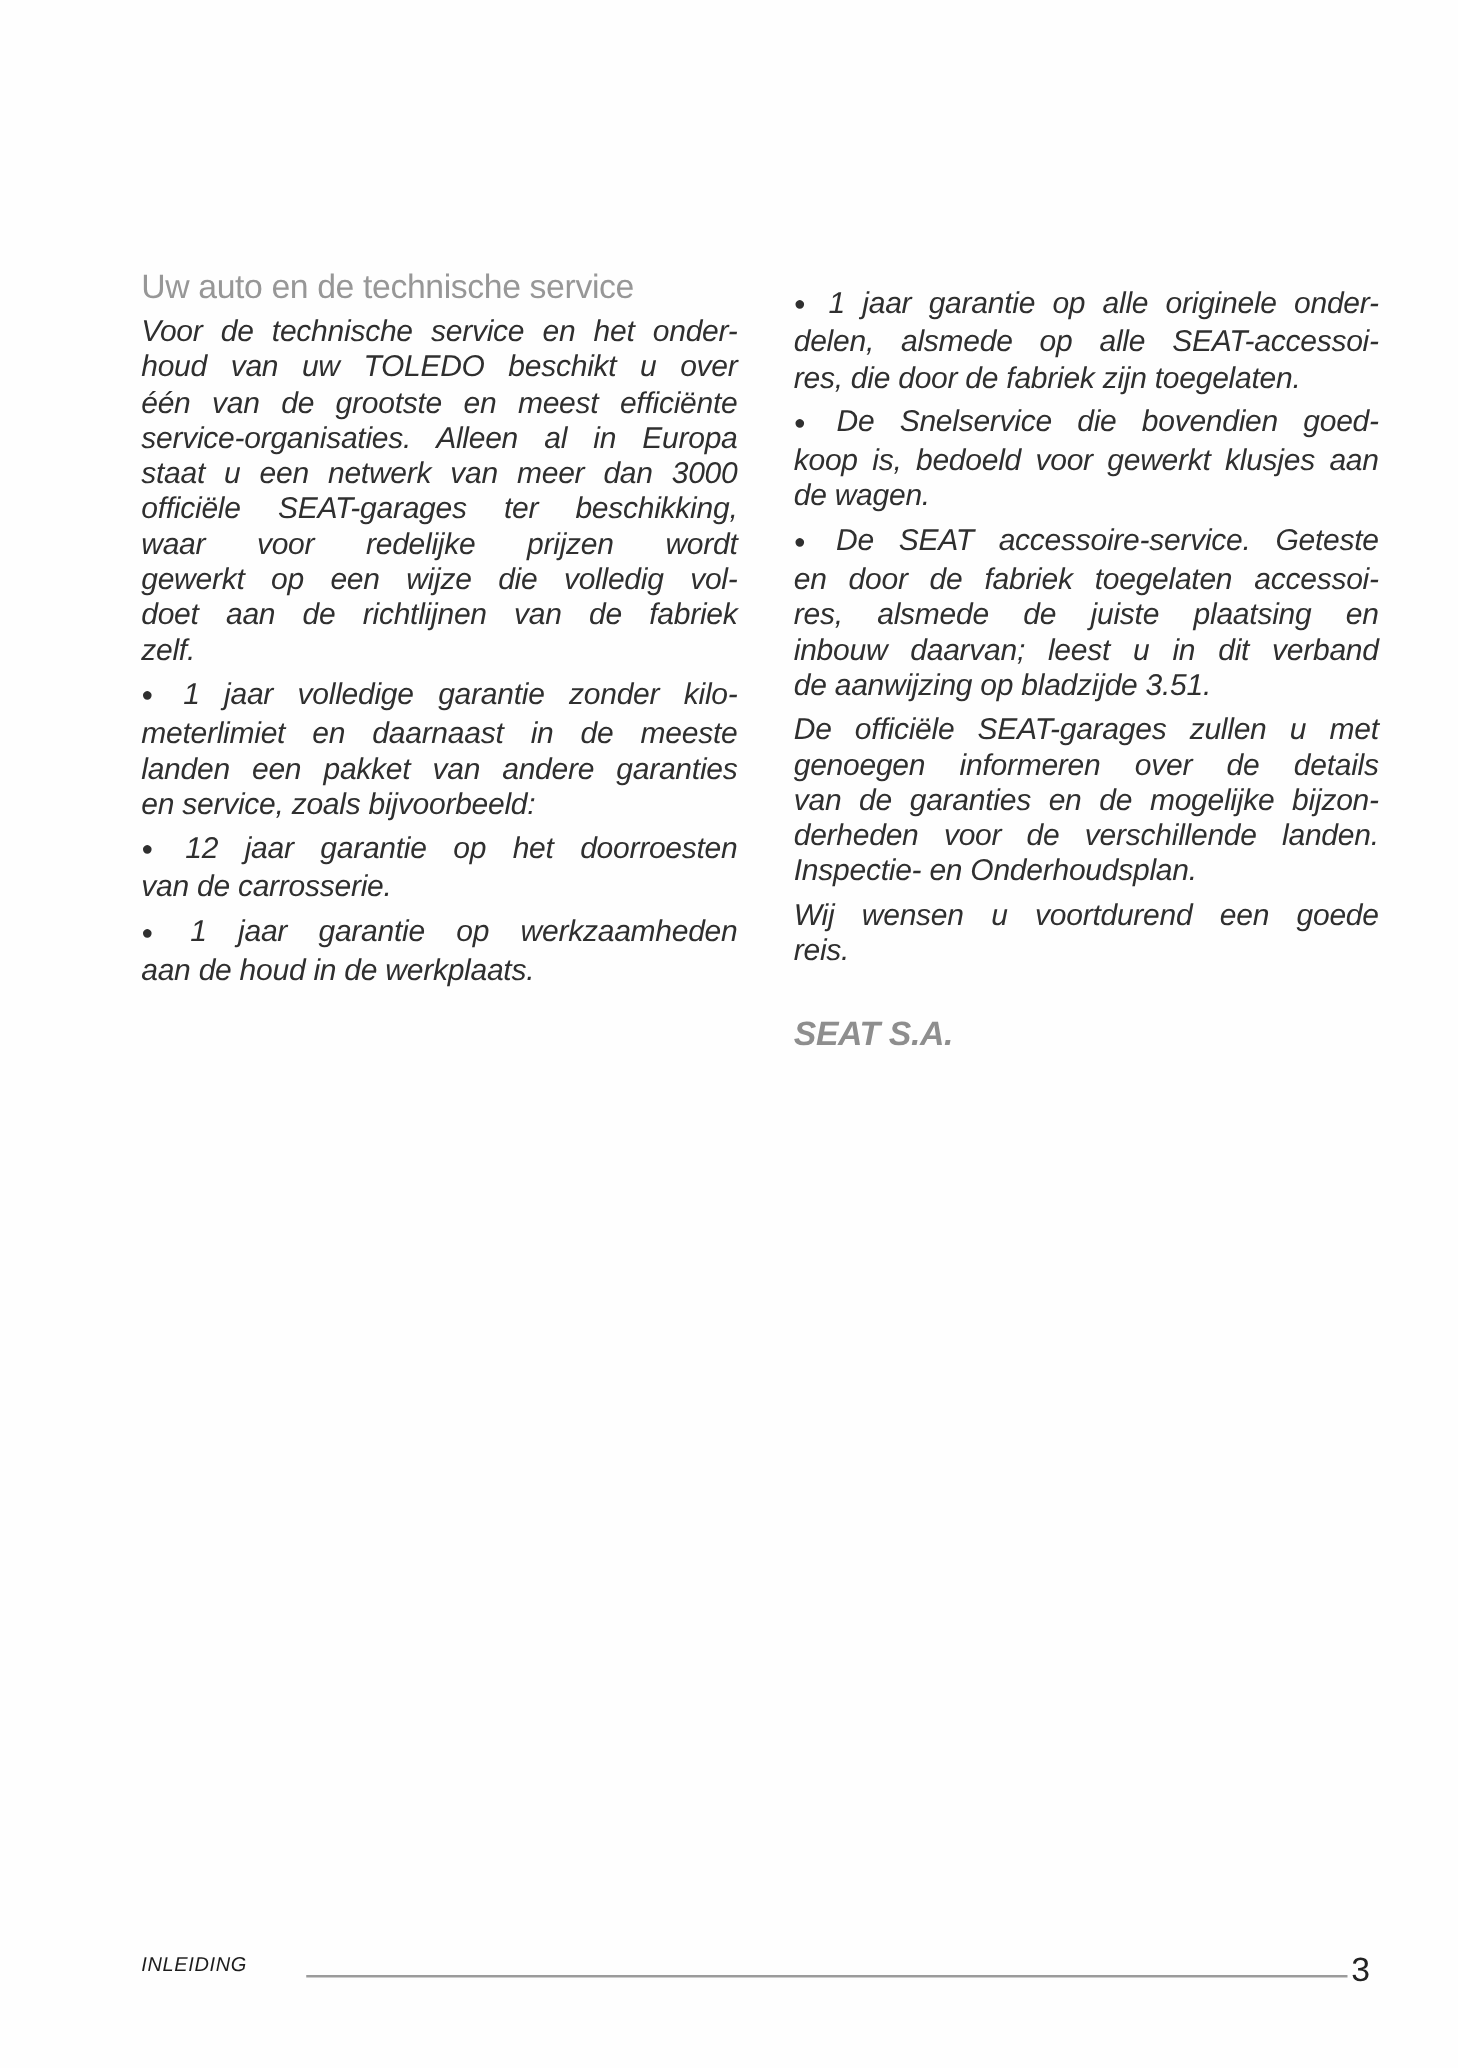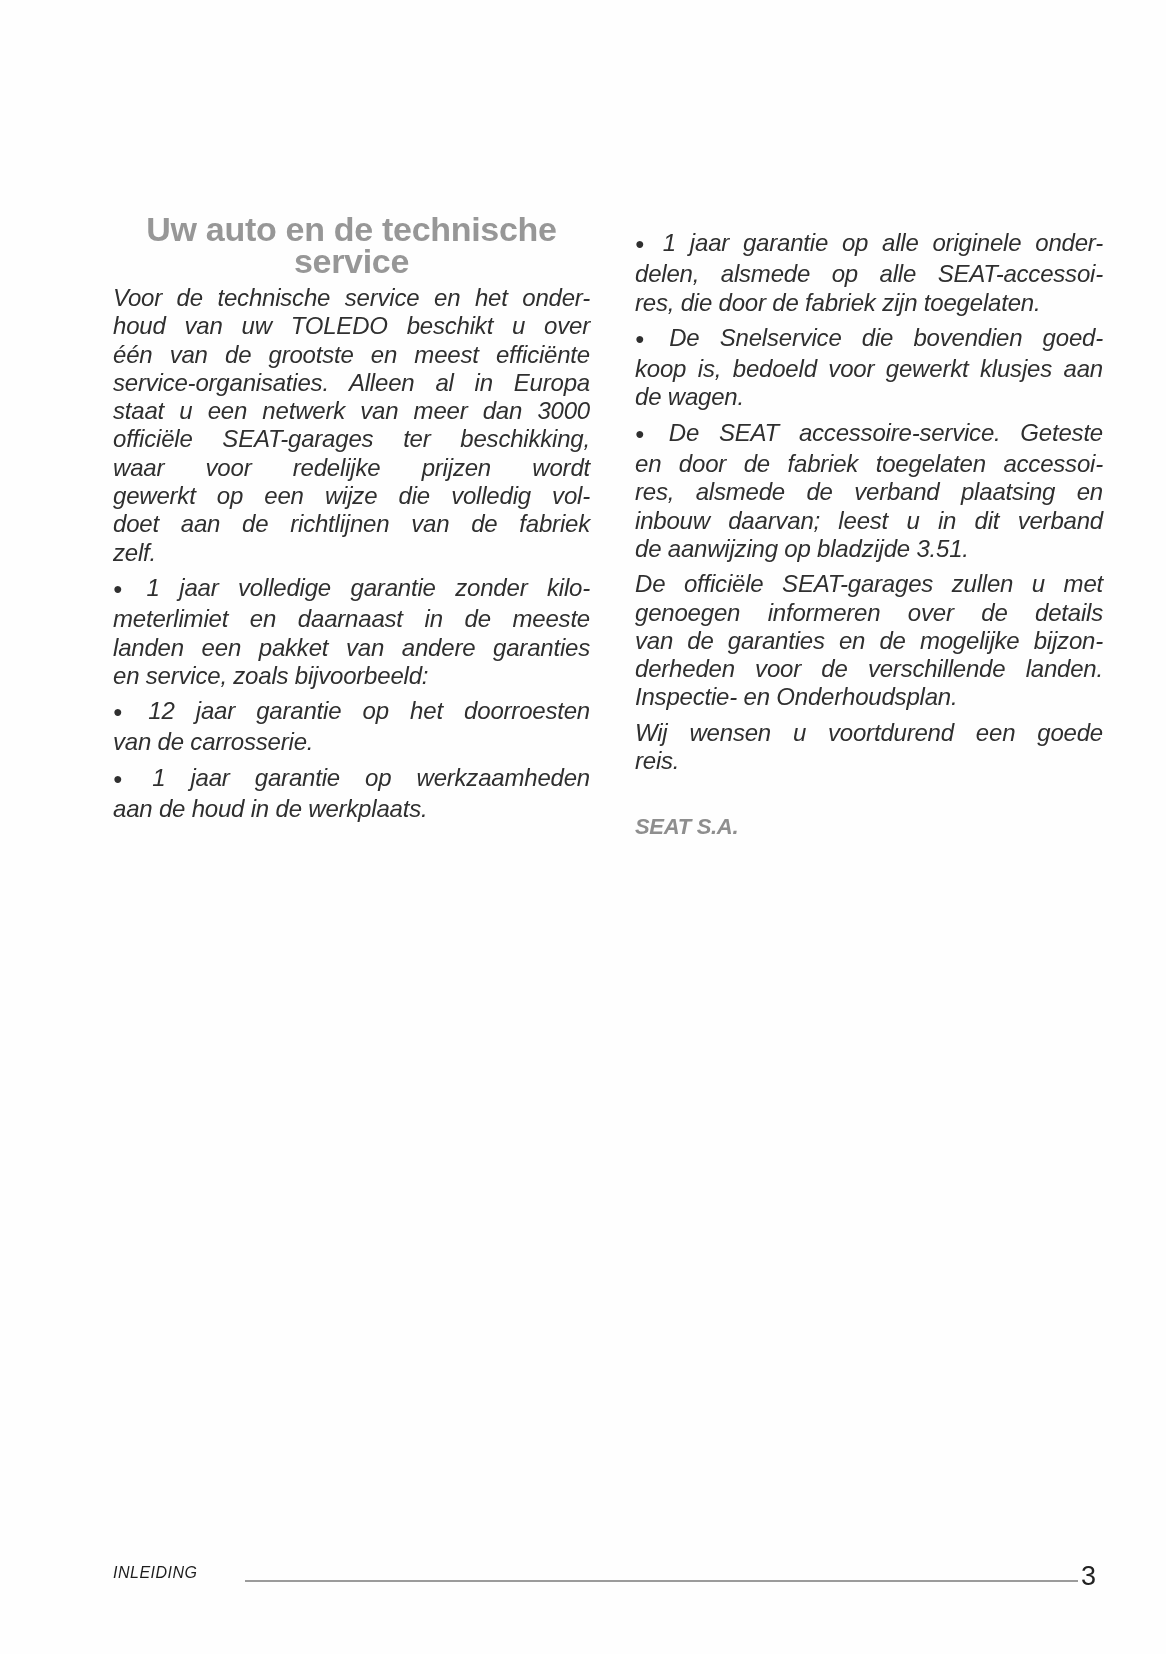--- a/index.html
+++ b/index.html
@@ -25,26 +25,25 @@
     position: absolute;
     font-size: 24px;
     line-height: 28.3px;
     letter-spacing: -0.2px;
     color: #2f2f2f;
   }
   .col-left  { left: 113px; top: 213px; width: 477px; }
   .col-right { left: 635px; top: 229px; width: 468px; }
 
   .heading {
-    font-size: 34px;
+    font-size: 27px;
     line-height: 32px;
-    font-weight: bold;
+    font-weight: normal;
     letter-spacing: -0.3px;
     margin: 0 0 7px 0;
-    text-align: center;
   }
 
   .para { margin: 0 0 7px 0; }
   .para:last-child { margin-bottom: 0; }
 
   .line {
     text-align: justify;
     text-align-last: justify;
     white-space: normal;
     font-style: italic;
@@ -55,21 +54,21 @@
 
   .bdot {
     font-size: 16px;
     position: relative;
     top: -2px;
     margin-right: 11px;
   }
 
   .signature {
     margin-top: 38px;
-    font-size: 22px;
+    font-size: 27px;
     font-weight: bold;
     font-style: italic;
     letter-spacing: -0.3px;
   }
 
   .footer-label {
     position: absolute;
     left: 113px;
     top: 1558px;
     font-size: 16px;
@@ -140,21 +139,21 @@
           <div class="line last">res, die door de fabriek zijn toegelaten.</div>
         </div>
         <div class="para">
           <div class="line"><span class="bdot">●</span>De Snelservice die bovendien goed-</div>
           <div class="line">koop is, bedoeld voor gewerkt klusjes aan</div>
           <div class="line last">de wagen.</div>
         </div>
         <div class="para">
           <div class="line"><span class="bdot">●</span>De SEAT accessoire-service. Geteste</div>
           <div class="line">en door de fabriek toegelaten accessoi-</div>
-          <div class="line">res, alsmede de verband plaatsing en</div>
+          <div class="line">res, alsmede de juiste plaatsing en</div>
           <div class="line">inbouw daarvan; leest u in dit verband</div>
           <div class="line last">de aanwijzing op bladzijde 3.51.</div>
         </div>
         <div class="para">
           <div class="line">De officiële SEAT-garages zullen u met</div>
           <div class="line">genoegen informeren over de details</div>
           <div class="line">van de garanties en de mogelijke bijzon-</div>
           <div class="line">derheden voor de verschillende landen.</div>
           <div class="line last">Inspectie- en Onderhoudsplan.</div>
         </div>

